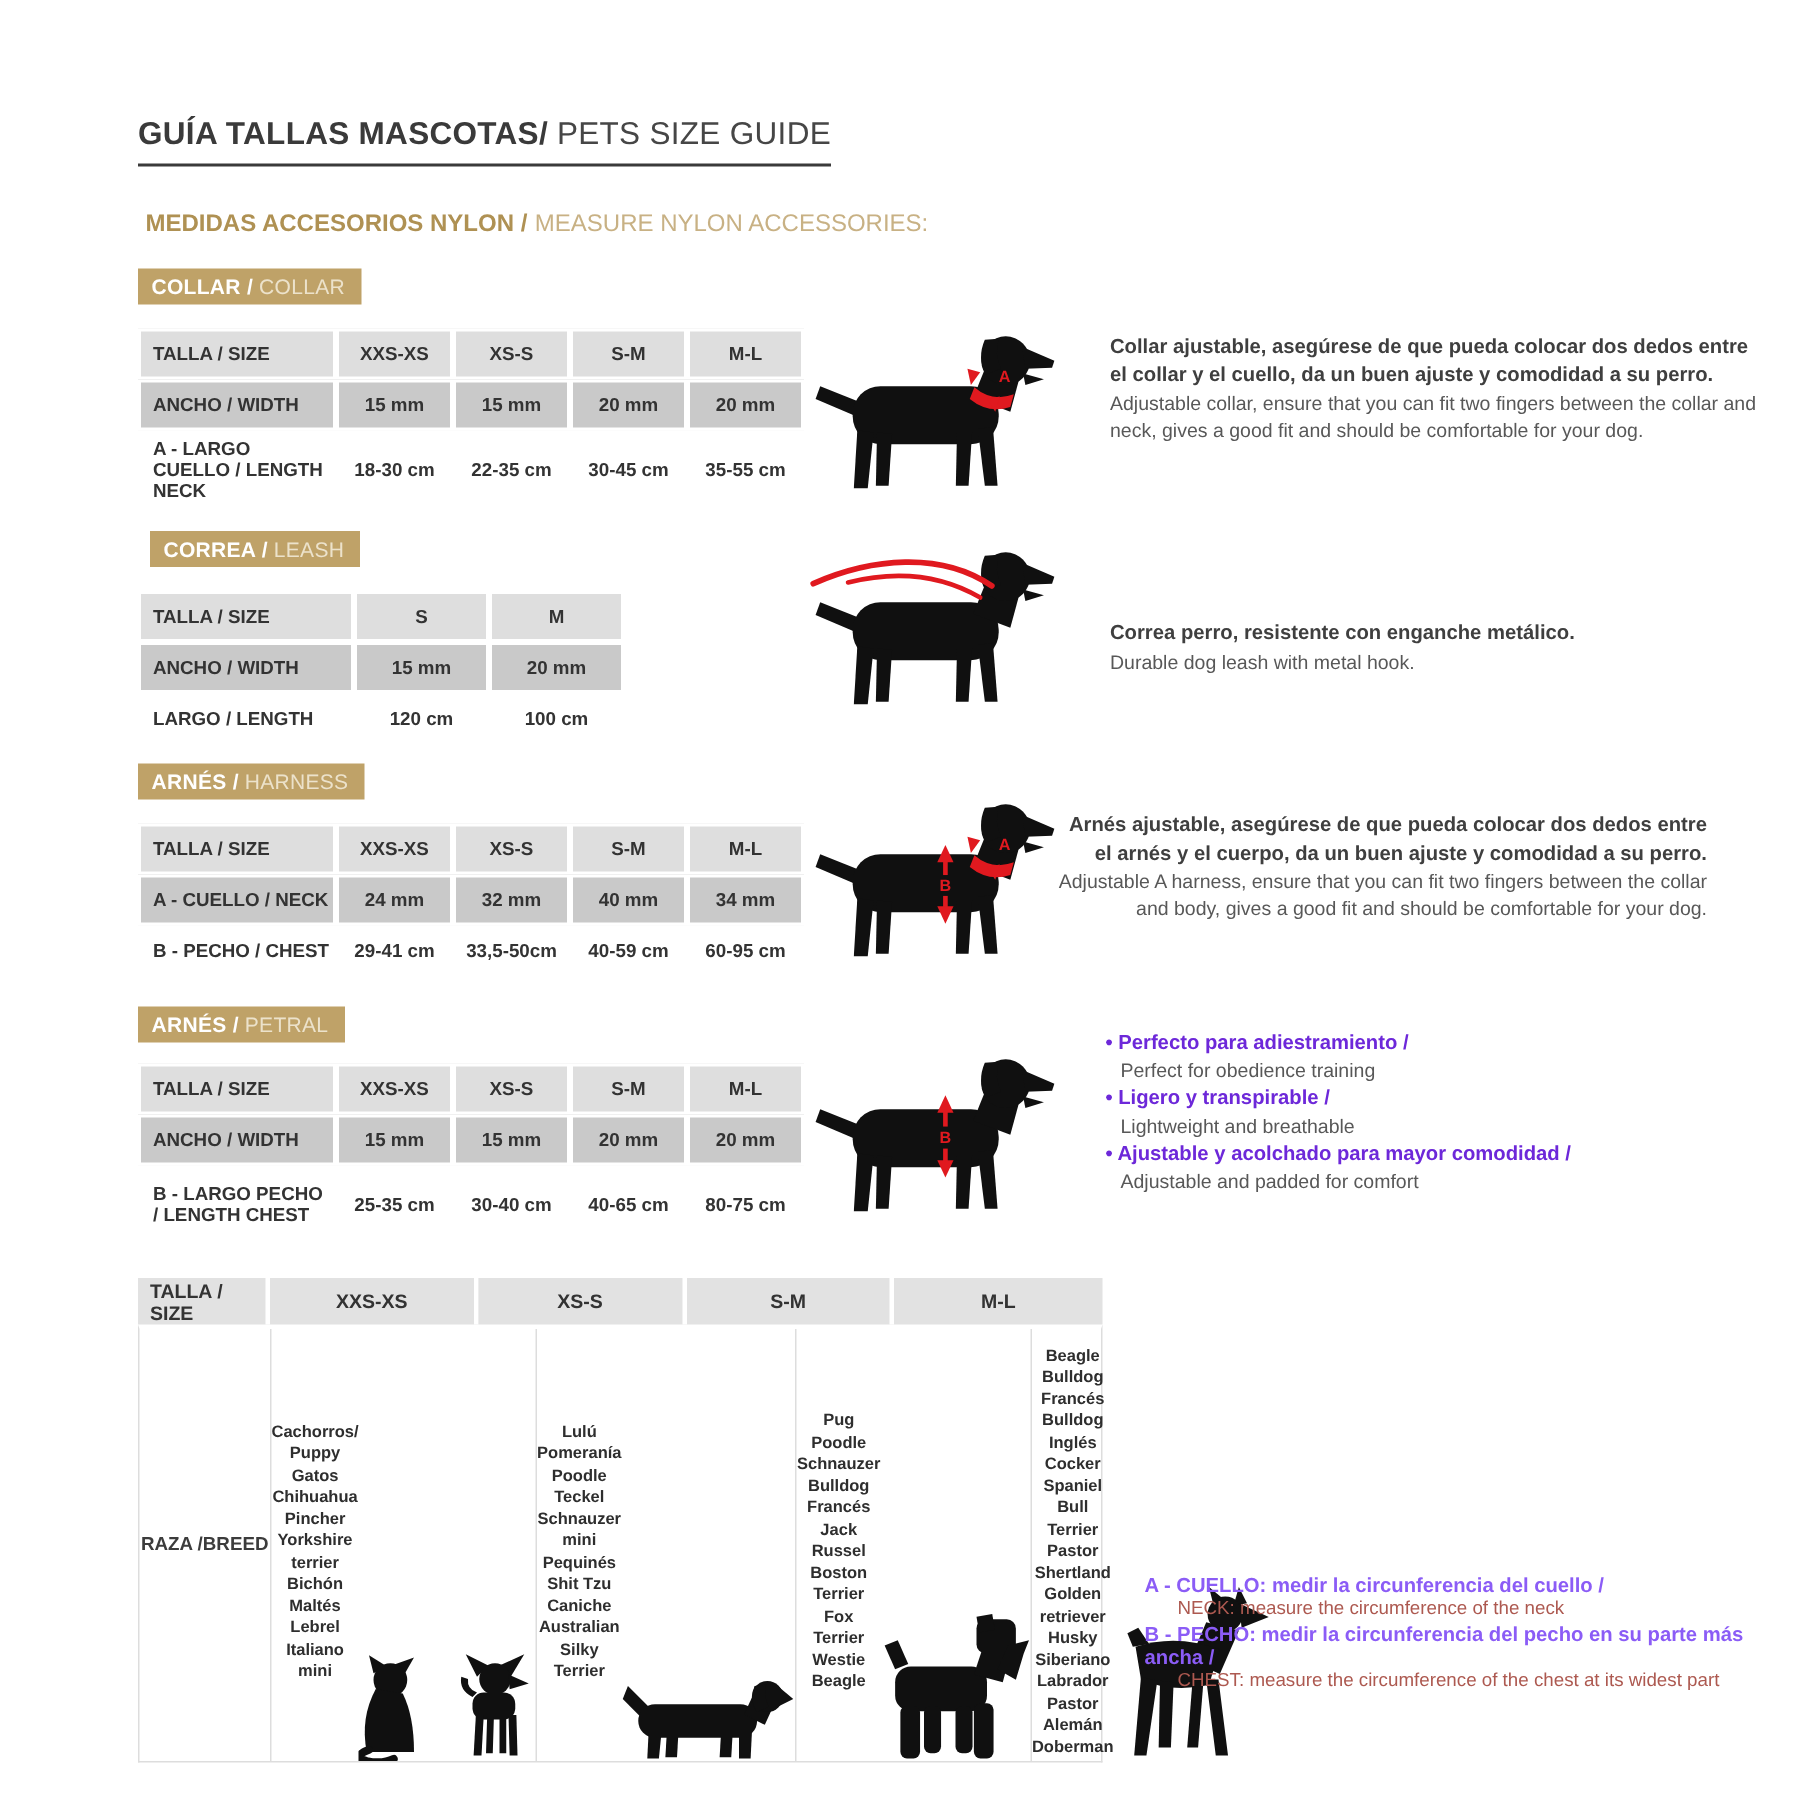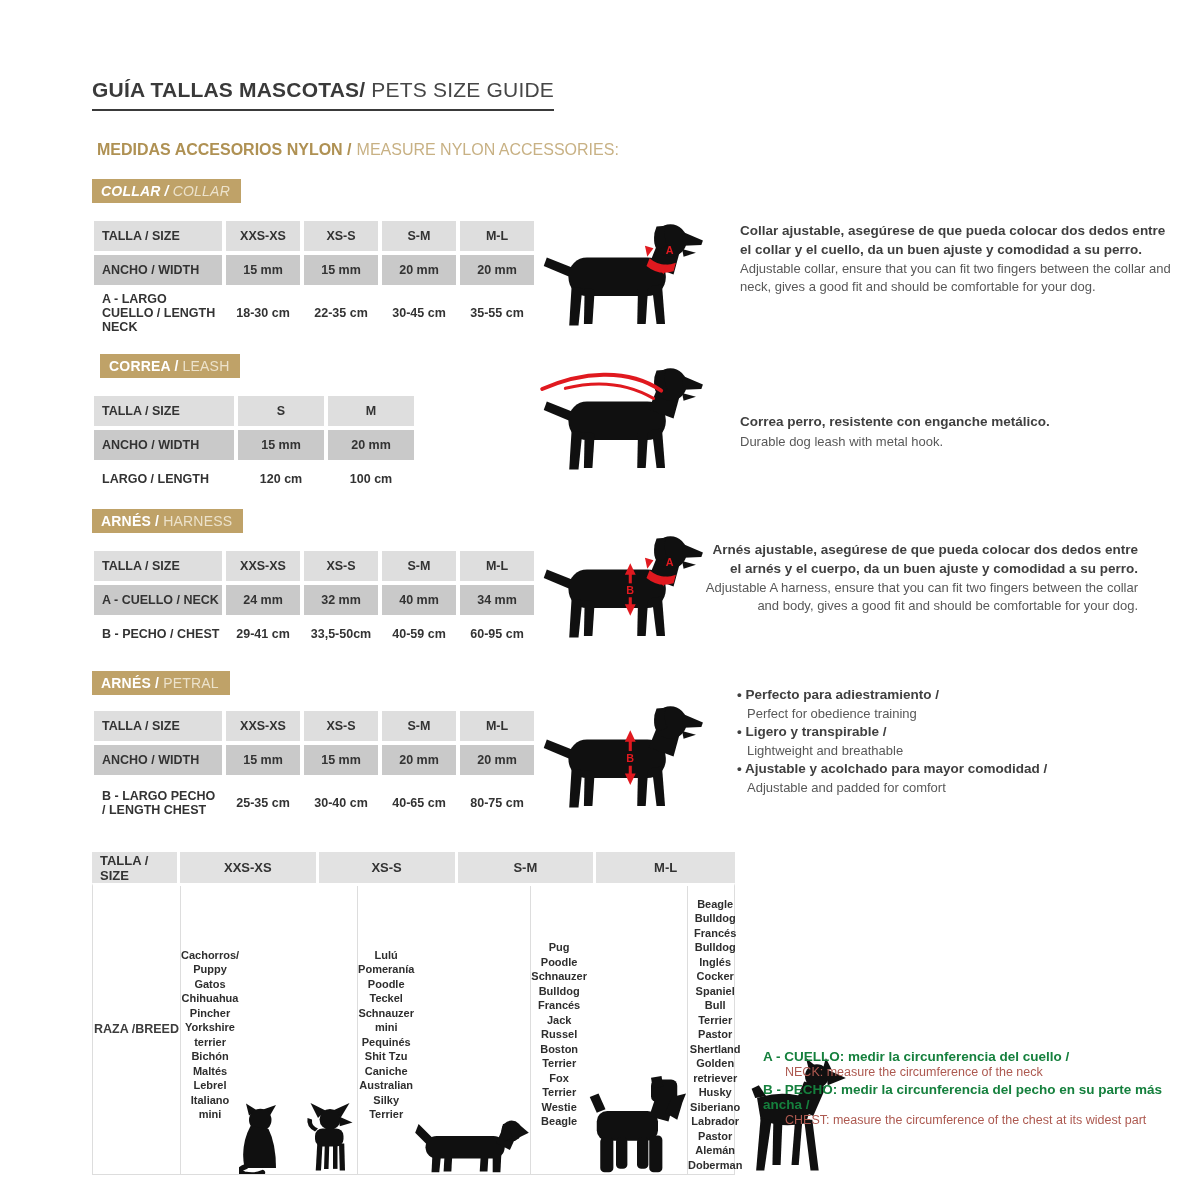--- a/index.html
+++ b/index.html
@@ -30,40 +30,40 @@
   .rw td{background:#ffffff;height:28px;}
   .rw.tall td{height:46px;}
 
   
   .desc{width:434px;font-size:13px;line-height:1.38;}
   .desc .es{font-weight:bold;color:#3f3f3f;font-size:13.5px;}
   .desc .en{color:#585858;margin-top:1px;}
 
   
   .bullets{width:420px;font-size:13px;line-height:1.4;}
-  .bullet-es{font-weight:bold;color:#404040;font-size:13.5px;}
+  .bullet-es{font-weight:bold;color:#6d28d9;font-size:13.5px;}
   .bullet-es::before{content:"• ";}
   .bullet-en{color:#585858;margin-left:10px;}
 
   
   .btab{width:643px;}
   .btab .hrow,.btab .brow{display:grid;grid-template-columns:88px repeat(4,1fr);}
   .btab .hcell{background:#e2e2e2;border-right:3px solid #fff;height:31px;display:flex;align-items:center;justify-content:center;font-weight:bold;font-size:13px;color:#333;}
   .btab .hcell.first{justify-content:flex-start;padding-left:8px;}
   .btab .hcell:last-child{border-right:none;}
   .btab .brow{border:1px solid #ddd;border-top:3px solid #fff;}
   .btab .bcell{border-right:1px solid #ddd;height:288px;display:flex;align-items:center;padding-top:9px;box-sizing:border-box;}
   .btab .bcell:last-child{border-right:none;}
   .btab .labelcell{justify-content:center;font-weight:bold;font-size:12.5px;text-align:center;line-height:1.4;padding-top:0;}
   .breeds{font-weight:bold;font-size:11px;line-height:14.5px;text-align:center;color:#2e2e2e;}
   .iconarea{margin-top:auto;display:flex;align-items:flex-end;justify-content:center;gap:8px;width:100%;}
 
   
   .notes{width:434px;}
-  .note-es{font-weight:bold;color:#15803d;font-size:13.5px;margin-top:3px;}
+  .note-es{font-weight:bold;color:#8b5cf6;font-size:13.5px;margin-top:3px;}
   .note-en{color:#ad5950;font-size:12.5px;margin-left:22px;margin-top:1px;}
 
   
   .svglabel{font-family:"Liberation Sans",sans-serif;font-size:14px;font-weight:bold;fill:#e0191f;text-anchor:middle;}
   .redstroke{stroke:#e0191f;fill:none;}
 </style>
 </head>
 <body>
 
 <svg width="0" height="0" style="position:absolute" aria-hidden="true">
@@ -85,21 +85,21 @@
 </svg>
 
 <div class="abs title" style="left:92px;top:78px;">
   <span>GUÍA TALLAS MASCOTAS/</span><span class="en">PETS SIZE GUIDE</span>
 </div>
 
 <div class="abs subtitle" style="left:97px;top:141px;">
   <span>MEDIDAS ACCESORIOS NYLON /</span><span class="en">MEASURE NYLON ACCESSORIES:</span>
 </div>
 
-<div class="abs badge" style="left:92px;top:179px;font-style:italic;">
+<div class="abs badge" style="left:92px;top:179px;">
   <span>COLLAR /</span><span class="en">COLLAR</span>
 </div>
 
 <table class="abs sizetab t4" style="left:92px;top:219px;">
   <tbody>
       <tr class="rh">
     <td class="lab">TALLA / SIZE</td>
     <td>XXS-XS</td>
     <td>XS-S</td>
     <td>S-M</td>

